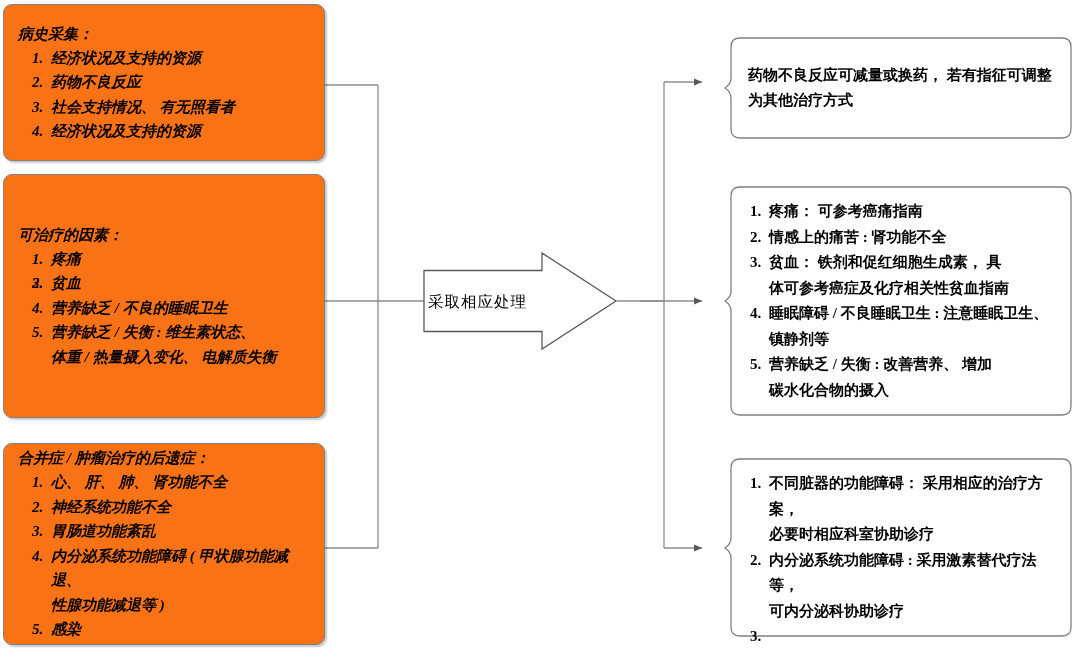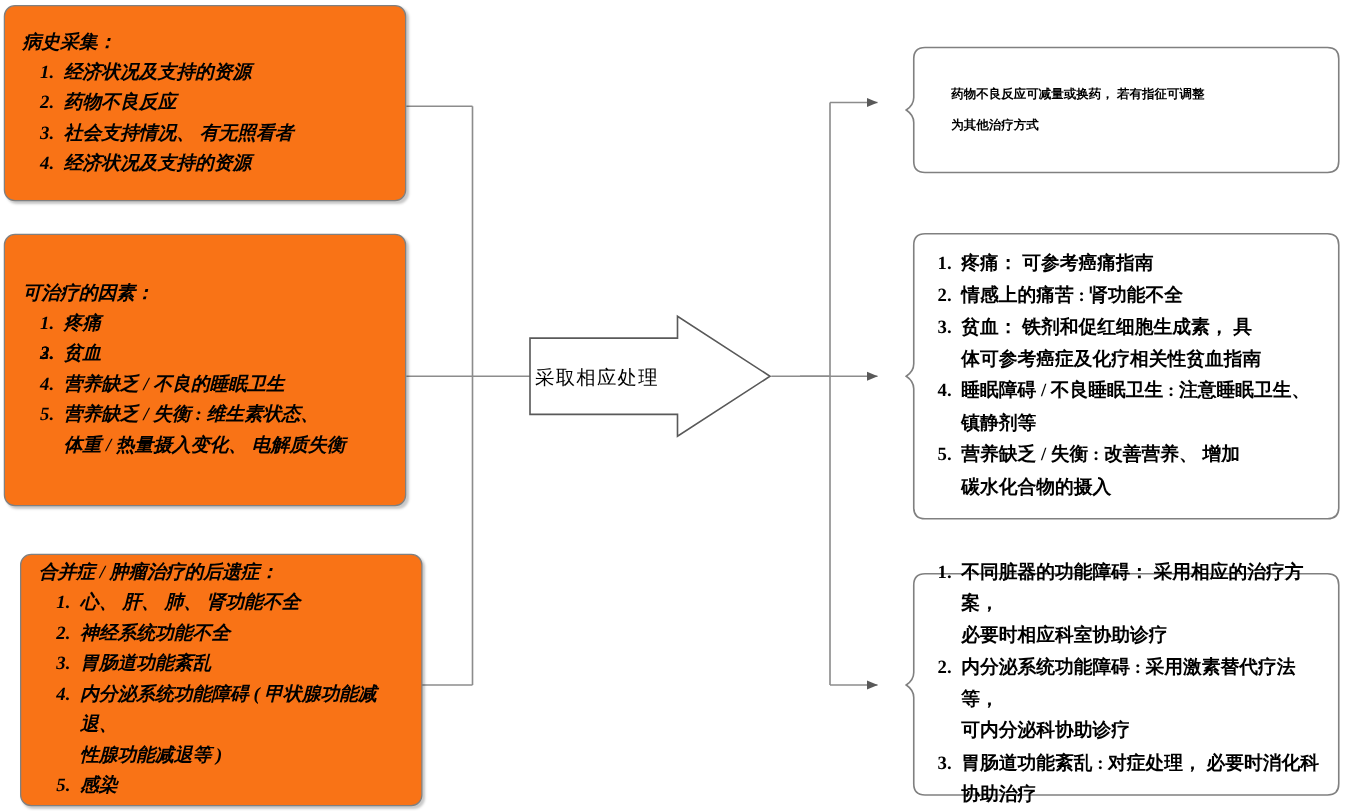--- a/index.html
+++ b/index.html
@@ -117,25 +117,24 @@
   .lbox .t-head + ol.items { margin-top: 0; }
 
   
   .lbox ol.items { margin-left: 12px; }
 
   
   .rbox ol.items > li {
     line-height: 25.5px;
   }
   .rbox-top-text {
-    font-size: 10px;
+    font-size: 15px;
     font-weight: 700;
     line-height: 25.5px;
     white-space: pre-line;
-    margin-left: 13px;
   }
 </style>
 </head>
 <body>
 
 <div id="canvas">
 
   <svg id="connectors" viewBox="0 0 1080 649" width="1080" height="649">
     <defs>
       <marker id="ahead" markerWidth="9" markerHeight="8" refX="8.4" refY="4" orient="auto" markerUnits="userSpaceOnUse">
@@ -167,35 +166,35 @@
       <div class="t-head">病史采集：</div>
       <ol class="items">
         <li><span class="num">1.</span><span>经济状况及支持的资源</span></li>
         <li><span class="num">2.</span><span>药物不良反应</span></li>
         <li><span class="num">3.</span><span>社会支持情况、 有无照看者</span></li>
         <li><span class="num">4.</span><span>经济状况及支持的资源</span></li>
       </ol>
     </div>
   </div>
 
-  <div class="lbox" style="left:3px; top:187px; width:322px; height:218px;">
+  <div class="lbox" style="left:3px; top:174px; width:322px; height:244px;">
     <div class="lbox-inner">
       <div class="t-head">可治疗的因素：</div>
       <ol class="items">
         <li><span class="num">1.</span><span>疼痛</span></li>
         <li><span class="num">2.</span></li>
         <li><span class="num">3.</span><span>贫血</span></li>
         <li><span class="num">4.</span><span>营养缺乏 / 不良的睡眠卫生</span></li>
         <li><span class="num">5.</span><span>营养缺乏 / 失衡 : 维生素状态、
 体重 / 热量摄入变化、 电解质失衡</span></li>
       </ol>
     </div>
   </div>
 
-  <div class="lbox" style="left:3px; top:443px; width:322px; height:202px;margin-left:13px;">
+  <div class="lbox" style="left:3px; top:443px; width:322px; height:202px;">
     <div class="lbox-inner">
       <div class="t-head">合并症 / 肿瘤治疗的后遗症：</div>
       <ol class="items">
         <li><span class="num">1.</span><span>心、 肝、 肺、 肾功能不全</span></li>
         <li><span class="num">2.</span><span>神经系统功能不全</span></li>
         <li><span class="num">3.</span><span>胃肠道功能紊乱</span></li>
         <li><span class="num">4.</span><span>内分泌系统功能障碍 ( 甲状腺功能减退、
 性腺功能减退等 )</span></li>
         <li><span class="num">5.</span><span>感染</span></li>
       </ol>
@@ -246,19 +245,18 @@
       <path d="M28,2 L350,2 Q359,2 359,11 L359,170 Q359,179 350,179 L28,179
                Q19,179 19,170 L19,101 Q19,95 13,91 Q19,87 19,81 L19,11
                Q19,2 28,2 Z" fill="#ffffff" stroke="#808080" stroke-width="1.3"></path>
     </svg>
     <div class="rbox-inner">
       <ol class="items">
         <li><span class="num">1.</span><span>不同脏器的功能障碍： 采用相应的治疗方案，
 必要时相应科室协助诊疗</span></li>
         <li><span class="num">2.</span><span>内分泌系统功能障碍 : 采用激素替代疗法等，
 可内分泌科协助诊疗</span></li>
-        <li><span class="num">3.</span><span>胃肠道功能紊乱 : 对症处理， 必要时消化科
-协助治疗</span></li>
+        <li><span class="num">3.</span></li>
       </ol>
     </div>
   </div>
 
 </div>
 
 </body></html>

